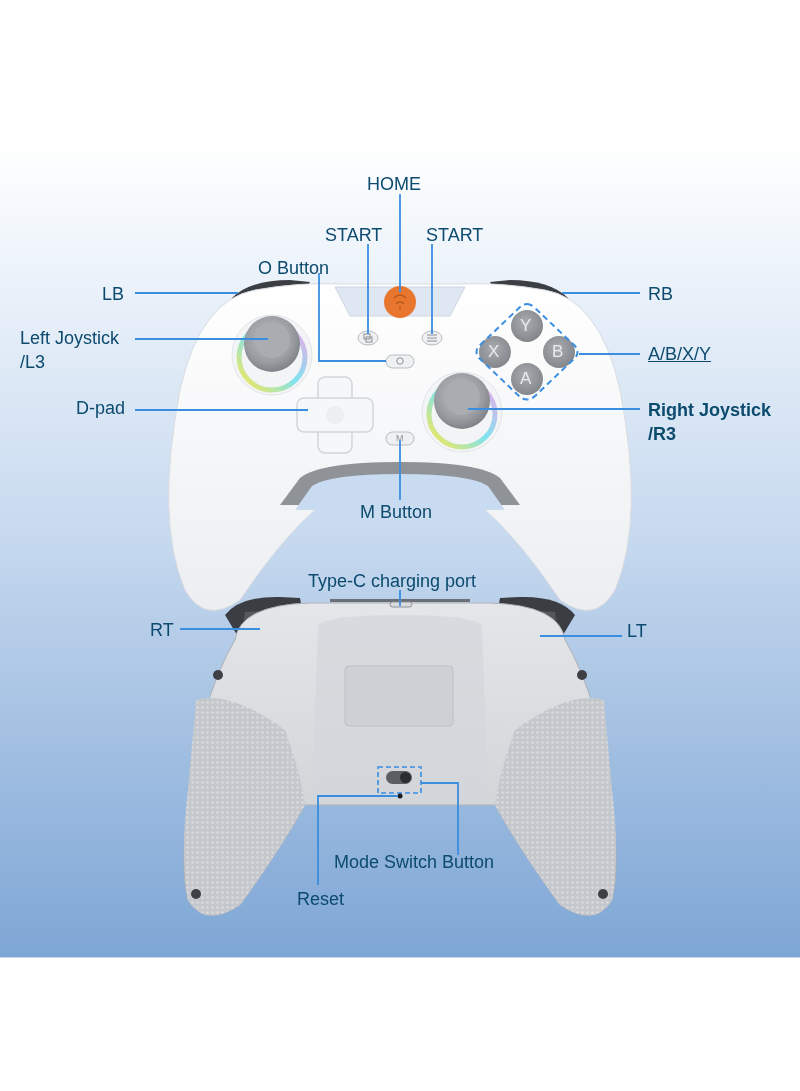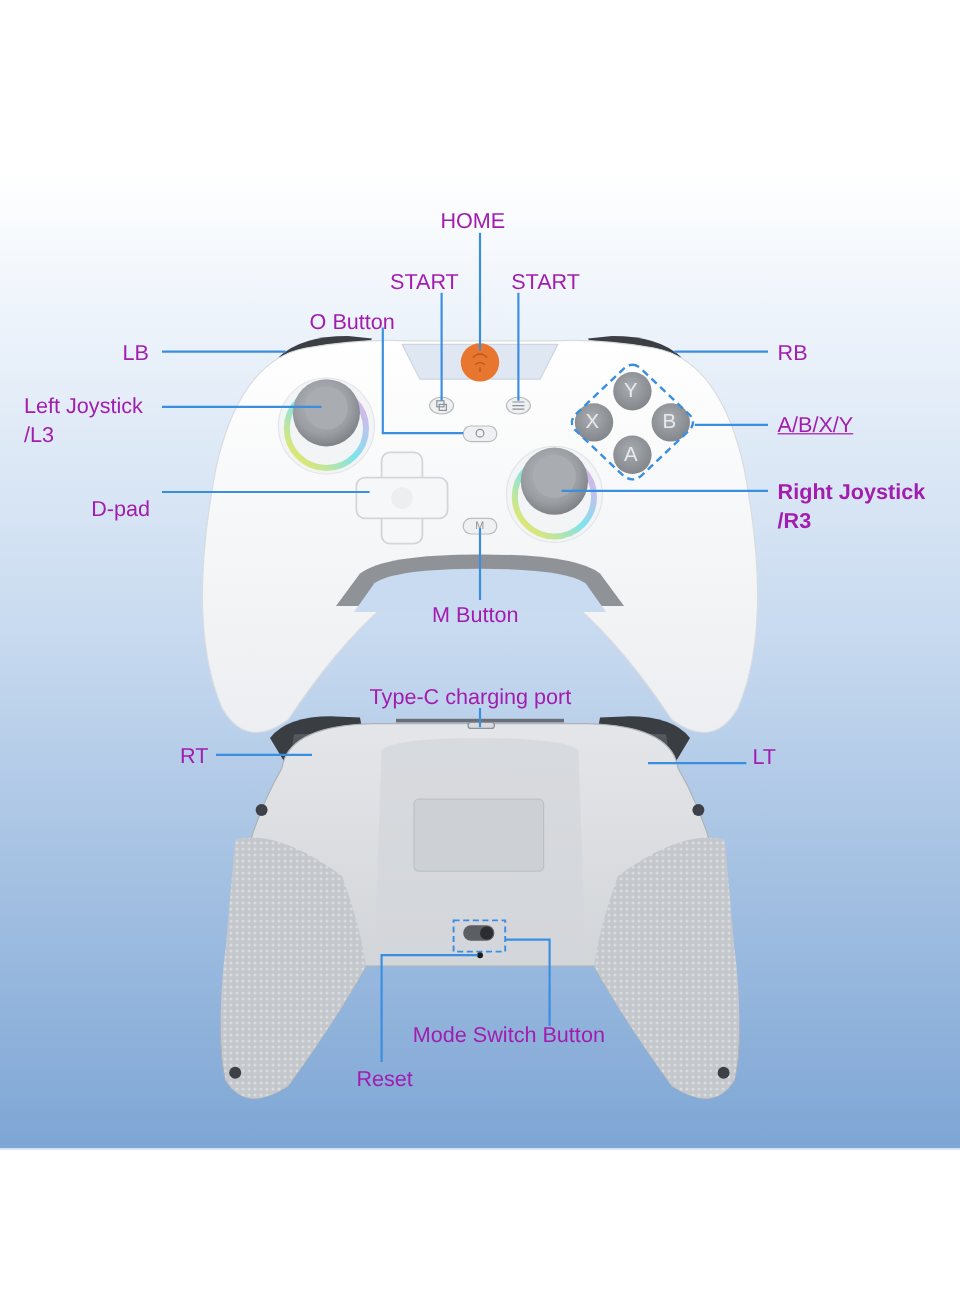--- a/index.html
+++ b/index.html
@@ -1,21 +1,21 @@
 <!DOCTYPE html>
 <html><head>
 <meta charset="utf-8">
 <style>
   html, body { margin:0; padding:0; }
   body { width:800px; height:1091px; background:#ffffff; position:relative; overflow:hidden;
          font-family:"Liberation Sans", sans-serif; }
   .panel { position:absolute; left:0; top:0; width:800px; height:957px;
            background:linear-gradient(180deg,#ffffff 0px,#ffffff 140px,#eef4fb 260px,#c9dbf0 520px,#a6c2e3 720px,#7ea6d5 957px); }
   .below { position:absolute; left:0; top:957px; width:800px; height:134px; background:#ffffff; border-top:1px solid #c6d6ea; }
-  .label { position:absolute; color:#a21caf; font-size:18px; line-height:22px; white-space:nowrap; }
+  .label { position:absolute; color:#0c4a6e; font-size:18px; line-height:22px; white-space:nowrap; }
   .label.two { line-height:24px; }
   svg.overlay { position:absolute; left:0; top:0; }
 </style>
 </head>
 <body>
 
 <div class="panel"></div>
 <div class="below"></div>
 
 <svg class="overlay" width="800" height="1091" viewBox="0 0 800 1091">
@@ -163,32 +163,32 @@
 
 <div class="label" style="left:102px;top:283px;">LB</div>
 <div class="label" style="left:648px;top:283px;">RB</div>
 
 <div class="label two" style="left:20px;top:326px;">
   <div>Left Joystick</div>
   <div>/L3</div>
 </div>
 
 <div class="label" style="left:648px;top:343px;text-decoration:underline;">A/B/X/Y</div>
-<div class="label" style="left:76px;top:413px;text-align:center;">D-pad</div>
+<div class="label" style="left:76px;top:397px;text-align:center;">D-pad</div>
 
 <div class="label two" style="left:648px;top:398px;font-weight:bold;">
   <div>Right Joystick</div>
   <div>/R3</div>
 </div>
 
 <div class="label" style="left:360px;top:501px;">M Button</div>
 
 <div class="label" style="left:520px;top:315px;color:#e8eaed;font-size:17px;">Y</div>
 <div class="label" style="left:488px;top:341px;color:#e8eaed;font-size:17px;">X</div>
 <div class="label" style="left:552px;top:341px;color:#e8eaed;font-size:17px;">B</div>
 <div class="label" style="left:520px;top:368px;color:#e8eaed;font-size:17px;">A</div>
 <div class="label" style="left:396px;top:433px;color:#8d9196;font-size:9px;line-height:11px;">M</div>
 
 <div class="label" style="left:308px;top:570px;">Type-C charging port</div>
 <div class="label" style="left:150px;top:619px;">RT</div>
 <div class="label" style="left:627px;top:620px;">LT</div>
-<div class="label" style="left:334px;top:851px;margin-left:10px;">Mode Switch Button</div>
+<div class="label" style="left:334px;top:851px;">Mode Switch Button</div>
 <div class="label" style="left:297px;top:888px;">Reset</div>
 
 </body></html>

